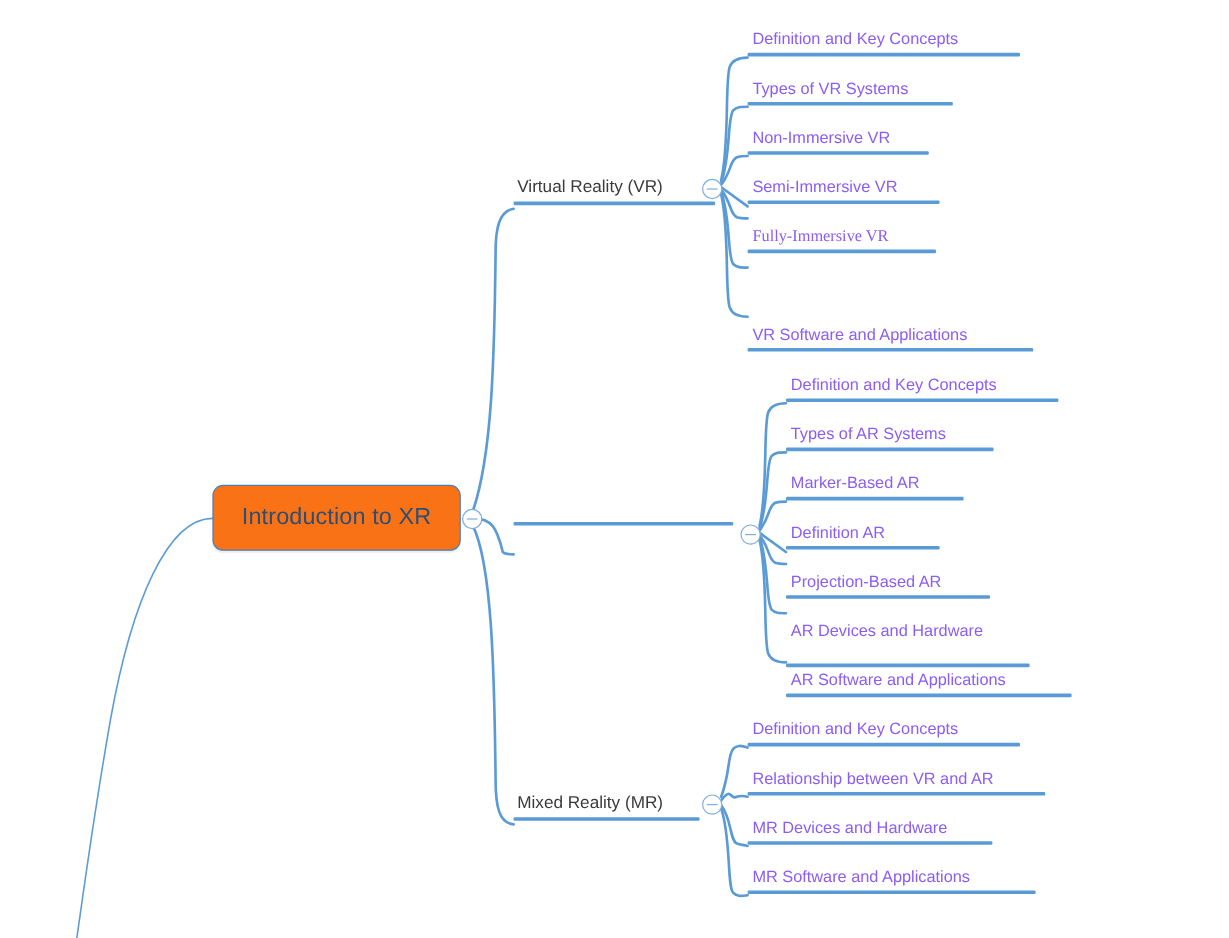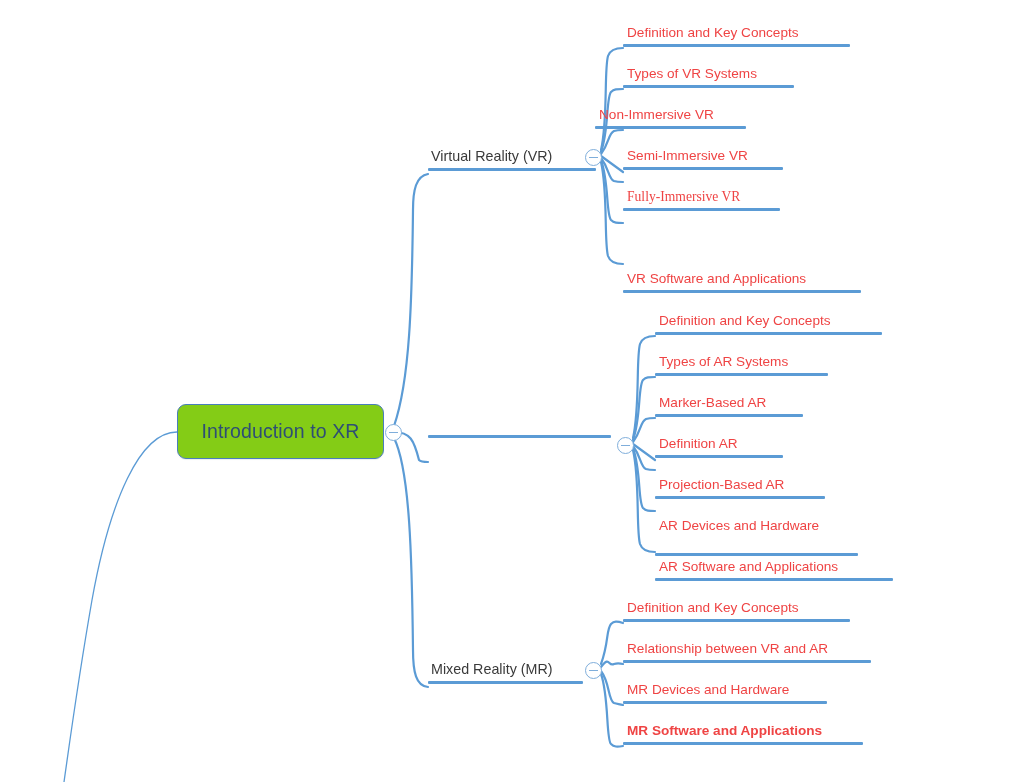--- a/index.html
+++ b/index.html
@@ -28,21 +28,21 @@
     height: 782px;
     pointer-events: none;
   }
   .node {
     position: absolute;
     box-sizing: border-box;
   }
   
   .root-node {
     border: 1.6px solid #4A7EBB;
-    background: #84cc16;
+    background: #f97316;
     border-radius: 9px;
     display: flex;
     align-items: center;
     justify-content: center;
     box-shadow: 0 1px 1px rgba(0,0,0,0.07);
   }
   .root-label {
     font-size: 19.5px;
     color: #2E4E75;
     letter-spacing: 0.1px;
@@ -67,21 +67,21 @@
     border-radius: 1px;
   }
   
   .leaf {
     display: flex;
     flex-direction: column;
     align-items: flex-start;
   }
   .leaf-label {
     font-size: 13.6px;
-    color: #ef4444;
+    color: #8b5cf6;
     white-space: nowrap;
     padding: 0 3px 2px 4px;
     line-height: 18px;
   }
   .leaf-bar {
     height: 3.0px;
     background: #5B9BD5;
     border-radius: 1px;
   }
   
@@ -154,21 +154,21 @@
   <div class="toggle" style="left:585px; top:149px;"></div>
 
   <div class="node leaf" style="left:623px; top:24px;">
     <span class="leaf-label">Definition and Key Concepts</span>
     <div class="leaf-bar" style="width:227px;"></div>
   </div>
   <div class="node leaf" style="left:623px; top:65px;">
     <span class="leaf-label">Types of VR Systems</span>
     <div class="leaf-bar" style="width:171px;"></div>
   </div>
-  <div class="node leaf" style="left:595px; top:106px;">
+  <div class="node leaf" style="left:623px; top:106px;">
     <span class="leaf-label">Non-Immersive VR</span>
     <div class="leaf-bar" style="width:151px;"></div>
   </div>
   <div class="node leaf" style="left:623px; top:147px;">
     <span class="leaf-label">Semi-Immersive VR</span>
     <div class="leaf-bar" style="width:160px;"></div>
   </div>
   <div class="node leaf" style="left:623px; top:188px;font-family:Liberation Serif, serif;">
     <span class="leaf-label">Fully-Immersive VR</span>
     <div class="leaf-bar" style="width:157px;"></div>
@@ -223,18 +223,18 @@
     <div class="leaf-bar" style="width:227px;"></div>
   </div>
   <div class="node leaf" style="left:623px; top:640px;">
     <span class="leaf-label">Relationship between VR and AR</span>
     <div class="leaf-bar" style="width:248px;"></div>
   </div>
   <div class="node leaf" style="left:623px; top:681px;">
     <span class="leaf-label">MR Devices and Hardware</span>
     <div class="leaf-bar" style="width:204px;"></div>
   </div>
-  <div class="node leaf" style="left:623px; top:722px;font-weight:bold;">
+  <div class="node leaf" style="left:623px; top:722px;">
     <span class="leaf-label">MR Software and Applications</span>
     <div class="leaf-bar" style="width:240px;"></div>
   </div>
 
 </div>
 
 </body></html>

